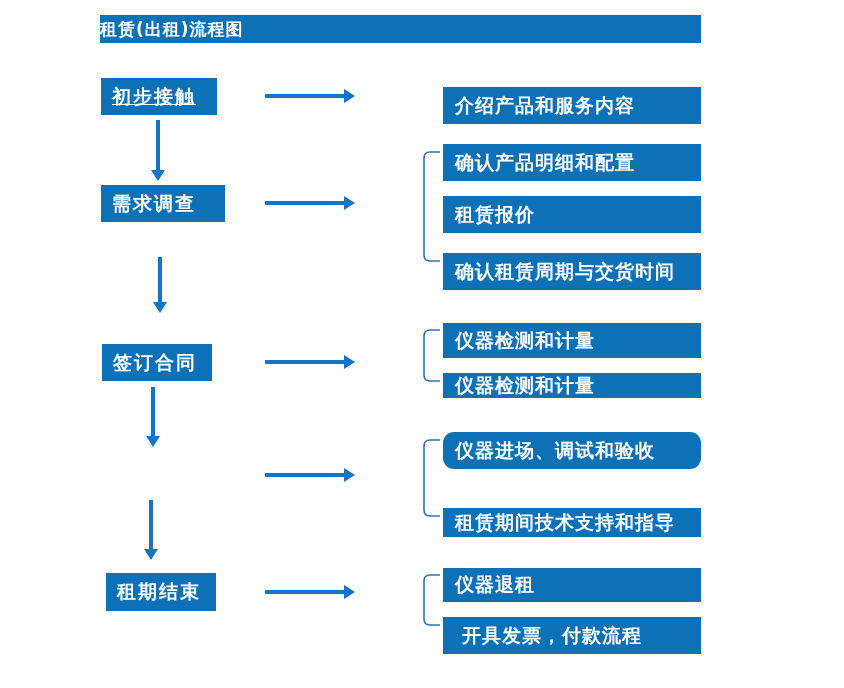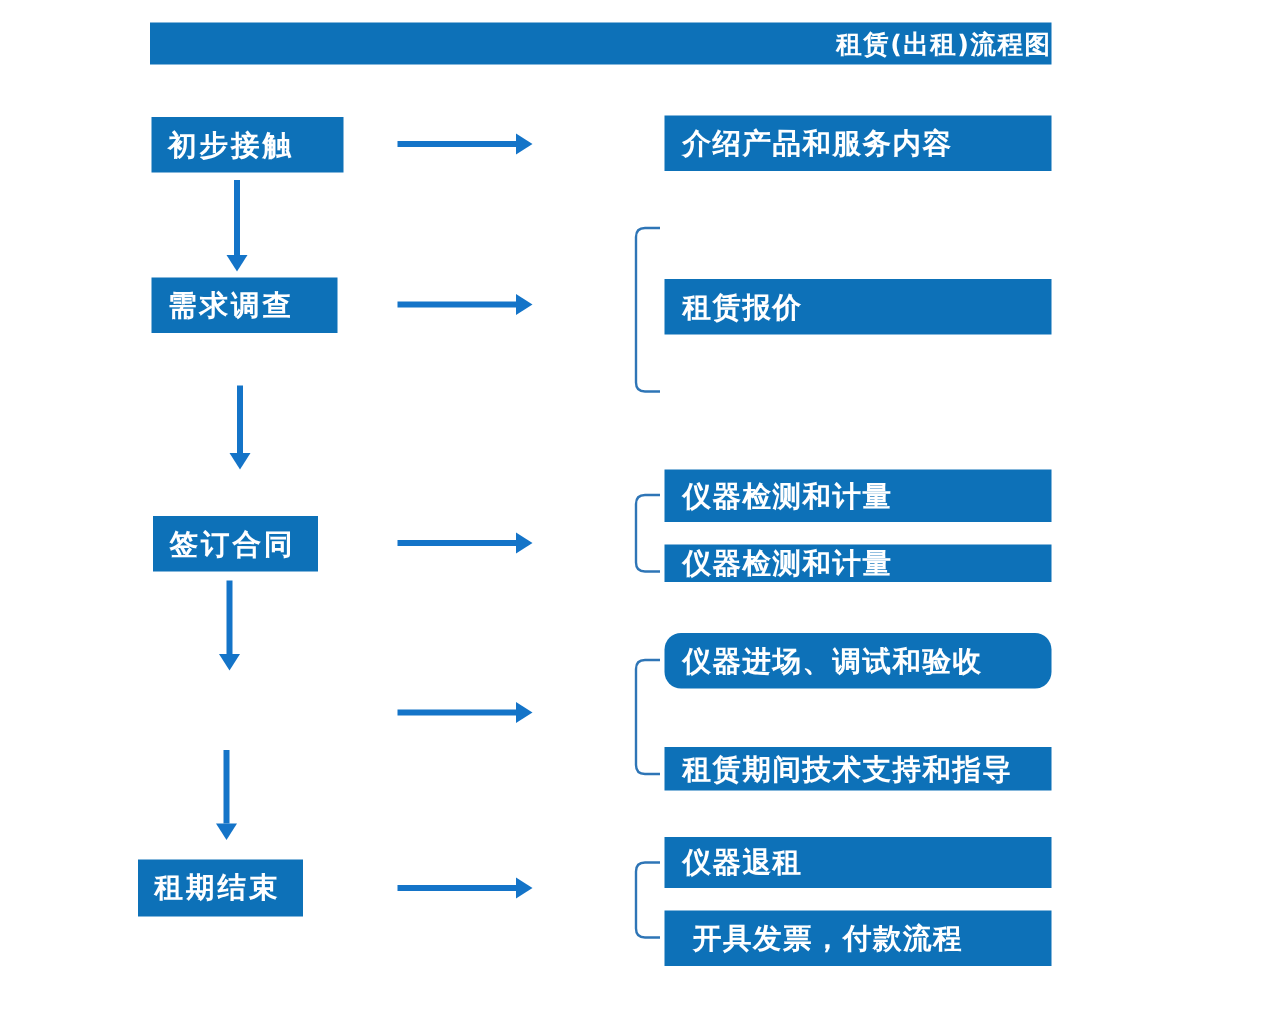--- a/index.html
+++ b/index.html
@@ -14,38 +14,39 @@
   body{font-family:"DejaVu Sans","Liberation Sans",sans-serif;}
   .canvas{
     position:relative;
     width:844px;height:688px;
     background:var(--bg);
     overflow:hidden;
   }
   .title-bar{
     position:absolute;left:100px;top:15px;width:601px;height:28px;
     background:var(--box-blue);
-    display:flex;align-items:center;justify-content:flex-end;
+    display:flex;align-items:center;justify-content:flex-start;
     color:var(--text-white);font-weight:bold;font-size:17px;letter-spacing:1px;
   }
   .step-box{
     position:absolute;
     background:var(--box-blue);
     display:flex;align-items:center;
     padding-left:11px;
     color:var(--text-white);font-weight:bold;font-size:19px;letter-spacing:2px;
     white-space:nowrap;
   }
   .detail-box{
     position:absolute;left:443px;width:258px;height:36px;
     background:var(--box-blue);
     display:flex;align-items:center;
     padding-left:12px;
     color:var(--text-white);font-weight:bold;font-size:19px;letter-spacing:1px;
     white-space:nowrap;
+    margin-top:10px;
   }
   .h-arrow{
     position:absolute;height:14px;display:flex;align-items:center;
   }
   .h-shaft{flex:1;height:4px;background:var(--arrow-blue);}
   .h-head{
     width:0;height:0;
     border-top:7px solid transparent;border-bottom:7px solid transparent;
     border-left:11px solid var(--arrow-blue);
   }
@@ -63,30 +64,30 @@
 </style>
 </head>
 <body>
 
 <div class="canvas">
 
   <div class="title-bar">
     <span>租赁(出租)流程图</span>
   </div>
 
-  <div class="step-box" style="left:101px;top:78px;width:128px;height:37px;">
+  <div class="step-box" style="left:101px;top:78px;width:116px;height:37px;text-decoration:underline;">
     <span>初步接触</span>
   </div>
   <div class="step-box" style="left:101px;top:185px;width:124px;height:37px;">
     <span>需求调查</span>
   </div>
   <div class="step-box" style="left:102px;top:344px;width:110px;height:37px;">
     <span>签订合同</span>
   </div>
-  <div class="step-box" style="left:92px;top:573px;width:110px;height:38px;text-align:center;">
+  <div class="step-box" style="left:106px;top:573px;width:110px;height:38px;text-align:center;">
     <span>租期结束</span>
   </div>
 
   <div class="v-arrow" style="left:151px;top:120px;height:61px;">
     <div class="v-shaft"></div>
     <div class="v-head"></div>
   </div>
   <div class="v-arrow" style="left:153px;top:257px;height:56px;">
     <div class="v-shaft"></div>
     <div class="v-head"></div>
@@ -131,22 +132,28 @@
     <path d="M 19 2 H 9 Q 3 2 3 8 V 72 Q 3 78 9 78 H 19"></path>
   </svg>
   <svg class="bracket" style="top:573px;height:54px;" viewBox="0 0 20 54">
     <path d="M 19 2 H 9 Q 3 2 3 8 V 46 Q 3 52 9 52 H 19"></path>
   </svg>
 
   <div class="detail-box" style="top:77px;height:37px;">
     <span>介绍产品和服务内容</span>
   </div>
 
+  <div class="detail-box" style="top:134px;height:37px;">
+    <span>确认产品明细和配置</span>
+  </div>
   <div class="detail-box" style="top:186px;height:37px;">
     <span>租赁报价</span>
+  </div>
+  <div class="detail-box" style="top:243px;height:37px;">
+    <span>确认租赁周期与交货时间</span>
   </div>
 
   <div class="detail-box" style="top:313px;height:35px;">
     <span>仪器检测和计量</span>
   </div>
   <div class="detail-box" style="top:363px;height:25px;">
     <span>仪器检测和计量</span>
   </div>
 
   <div class="detail-box" style="top:422px;height:37px;border-radius:11px;">

